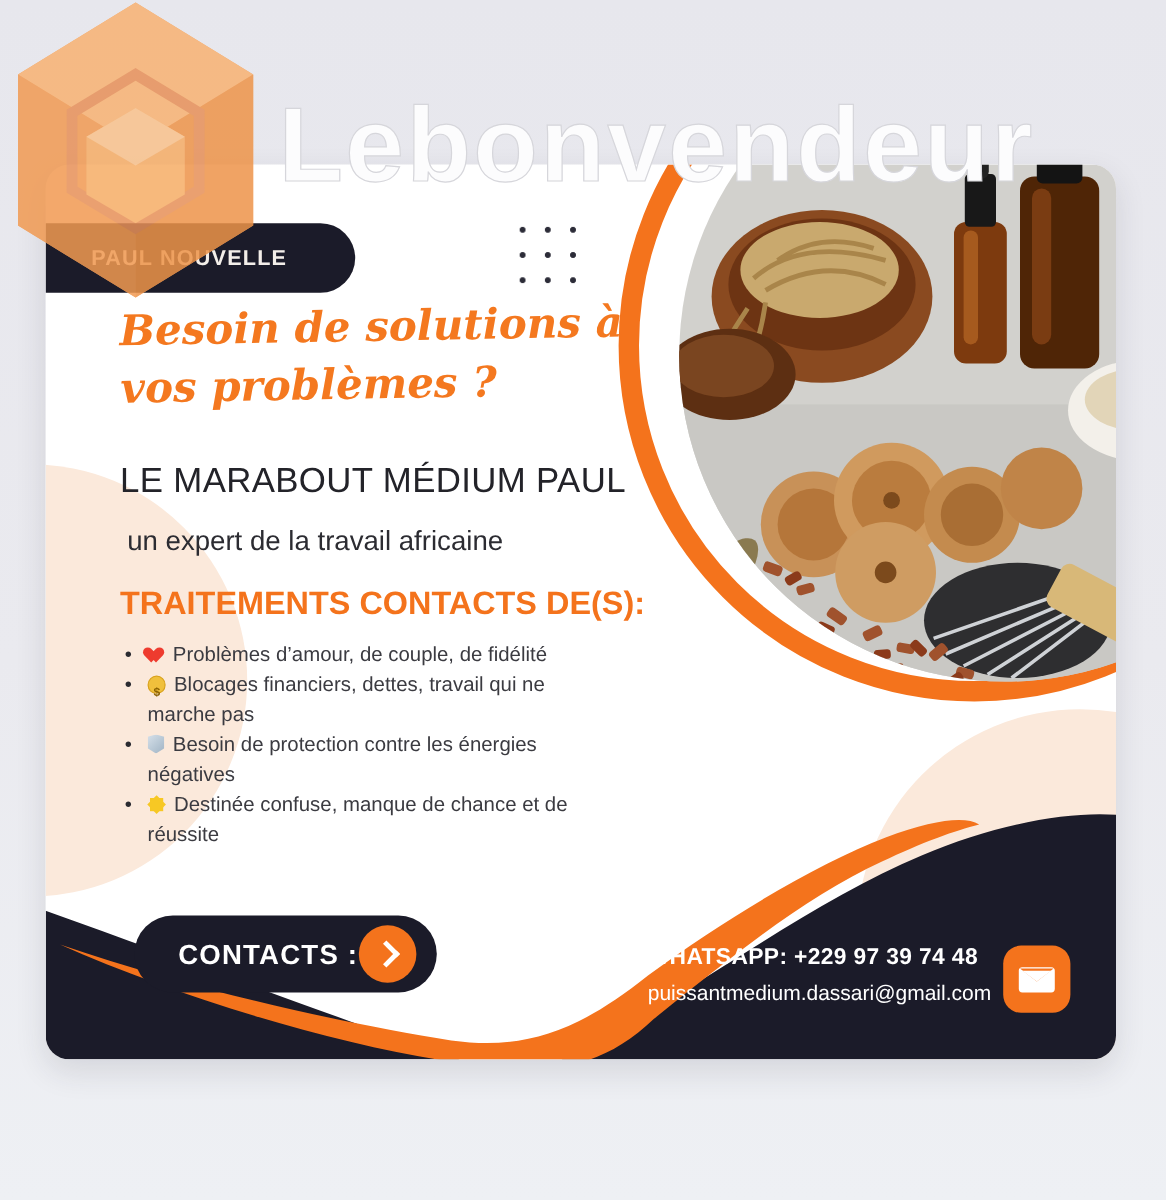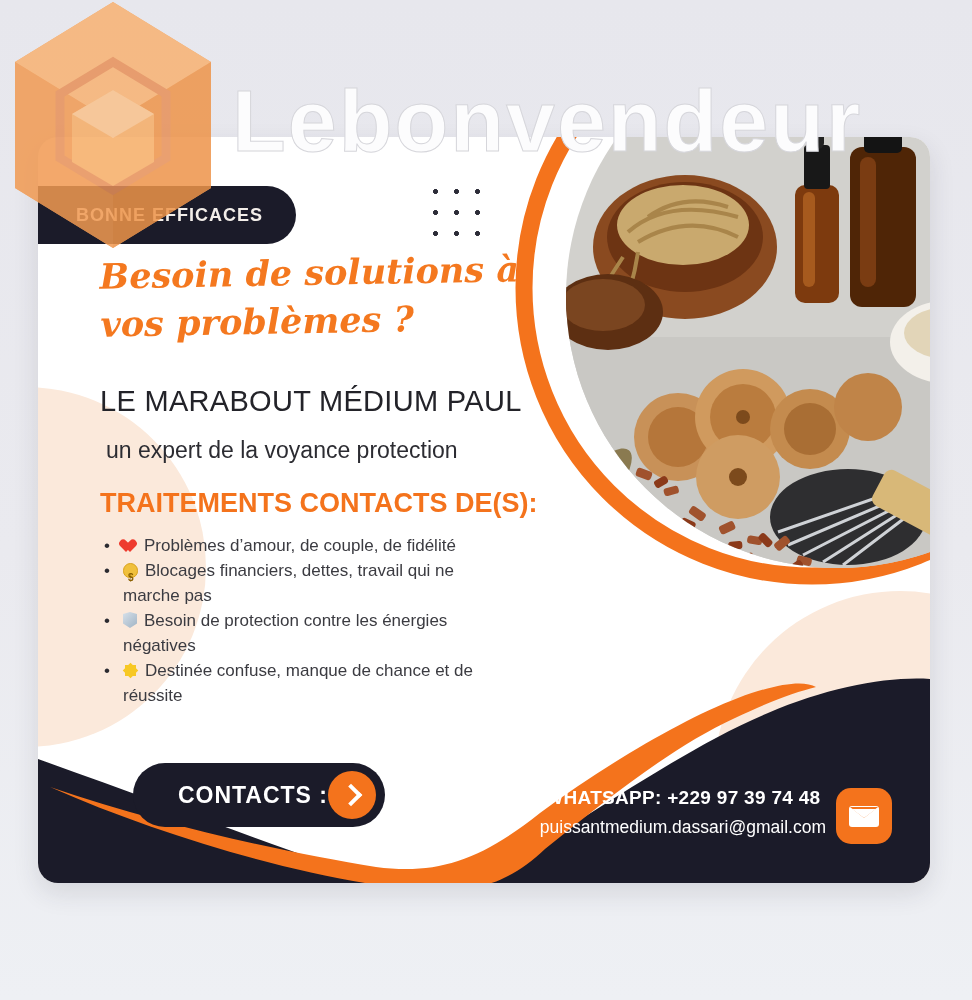--- a/index.html
+++ b/index.html
@@ -38,28 +38,28 @@
   .ic-heart::before,.ic-heart::after{content:"";position:absolute;background:#ee3b2e;width:8px;height:12px;
       border-radius:8px 8px 0 0;left:3px;transform:rotate(-45deg);transform-origin:0 100%;}
   .ic-heart::after{left:-1px;transform:rotate(45deg);transform-origin:100% 100%;}
   .ic-money{width:15px;height:15px;background:#f0c03c;border-radius:50% 50% 45% 45%;border:1px solid #d9a21c;box-sizing:border-box;}
   .ic-money::after{content:"$";position:absolute;left:4px;top:1px;font-size:10px;font-weight:bold;color:#8a6000;}
   .ic-shield{width:14px;height:16px;background:linear-gradient(135deg,#d7e1ea 0%,#9fb3c4 100%);
       clip-path:polygon(50% 100%,100% 72%,100% 12%,50% 0,0 12%,0 72%);}
   .ic-sun{width:11px;height:11px;background:#f7c824;margin:2px 9px 2px 2px;}
   .ic-sun::before{content:"";position:absolute;inset:0;background:#f7c824;transform:rotate(45deg);}
   
-  .contacts{position:absolute;left:95px;top:626px;width:252px;height:64px;background:#1b1b29;border-radius:32px;
-            display:flex;align-items:center;justify-content:flex-end;padding:0 9px 0 28px;box-sizing:border-box;cursor:pointer;}
+  .contacts{position:absolute;left:74px;top:626px;width:252px;height:64px;background:#1b1b29;border-radius:32px;
+            display:flex;align-items:center;justify-content:center;padding:0 9px 0 28px;box-sizing:border-box;cursor:pointer;}
   .contacts .lbl{color:#ffffff;font-size:23px;font-weight:bold;letter-spacing:1px;}
   .contacts .circ{width:48px;height:48px;border-radius:50%;background:#f4731c;position:relative;}
   .contacts .circ .chev{position:absolute;left:15px;top:16px;width:12px;height:12px;
       border-top:4.5px solid #fff;border-right:4.5px solid #fff;transform:rotate(45deg);}
   
-  .cinfo{position:absolute;right:104px;top:650px;text-align:center;color:#ffffff;margin-left:40px;}
+  .cinfo{position:absolute;right:104px;top:650px;text-align:left;color:#ffffff;margin-left:40px;}
   .cinfo .wa{font-size:19px;font-weight:bold;letter-spacing:.3px;}
   .cinfo .em{font-size:17.5px;margin-top:8px;}
   .envbtn{position:absolute;right:38px;top:651px;width:56px;height:56px;background:#f4731c;border-radius:15px;
           display:flex;align-items:center;justify-content:center;cursor:pointer;}
   .env{width:30px;height:21px;background:#ffffff;border-radius:3px;position:relative;overflow:hidden;}
   .env::before{content:"";position:absolute;left:1px;top:1px;width:0;height:0;
        border-left:14px solid transparent;border-right:14px solid transparent;border-top:11px solid #f4731c;}
   .env::after{content:"";position:absolute;left:3px;top:3px;width:0;height:0;
        border-left:12px solid transparent;border-right:12px solid transparent;border-top:9px solid #ffffff;}
   
@@ -151,32 +151,32 @@
           <rect x="750" y="430" width="14" height="8" rx="3" transform="rotate(-35 750 430)"></rect>
         </g>
       </g>
 
       <path d="M0,622 C140,672 250,714 345,746 L430,746 C530,698 630,618 730,576 C790,550 852,539 892,542 L892,746 L0,746 Z" fill="#1b1b29"></path>
 
       <path d="M12,650 C130,690 250,716 338,730 C398,738 442,724 502,676 C570,626 645,582 700,561 C740,546 766,543 778,550 C758,555 730,565 697,581 C632,611 567,664 507,712 C467,750 428,758 372,752 C270,742 125,700 12,650 Z" fill="#f4731c"></path>
     </svg>
 
     <div class="badge">
-      <span>BONNE EFFICACES</span>
+      <span>PAUL NOUVELLE</span>
     </div>
 
     <div class="dots"></div>
 
     <div class="script">
       <div>Besoin de solutions à</div>
       <div>vos problèmes ?</div>
     </div>
 
     <div class="title">LE MARABOUT MÉDIUM PAUL</div>
-    <div class="subtitle">un expert de la voyance protection</div>
+    <div class="subtitle">un expert de la travail africaine</div>
     <div class="section-heading">TRAITEMENTS CONTACTS DE(S):</div>
 
     <ul class="plist">
       <li>
         <span class="ic ic-heart"></span><span>Problèmes d’amour, de couple, de fidélité</span>
       </li>
       <li>
         <span class="ic ic-money"></span><span>Blocages financiers, dettes, travail qui ne marche pas</span>
       </li>
       <li>

